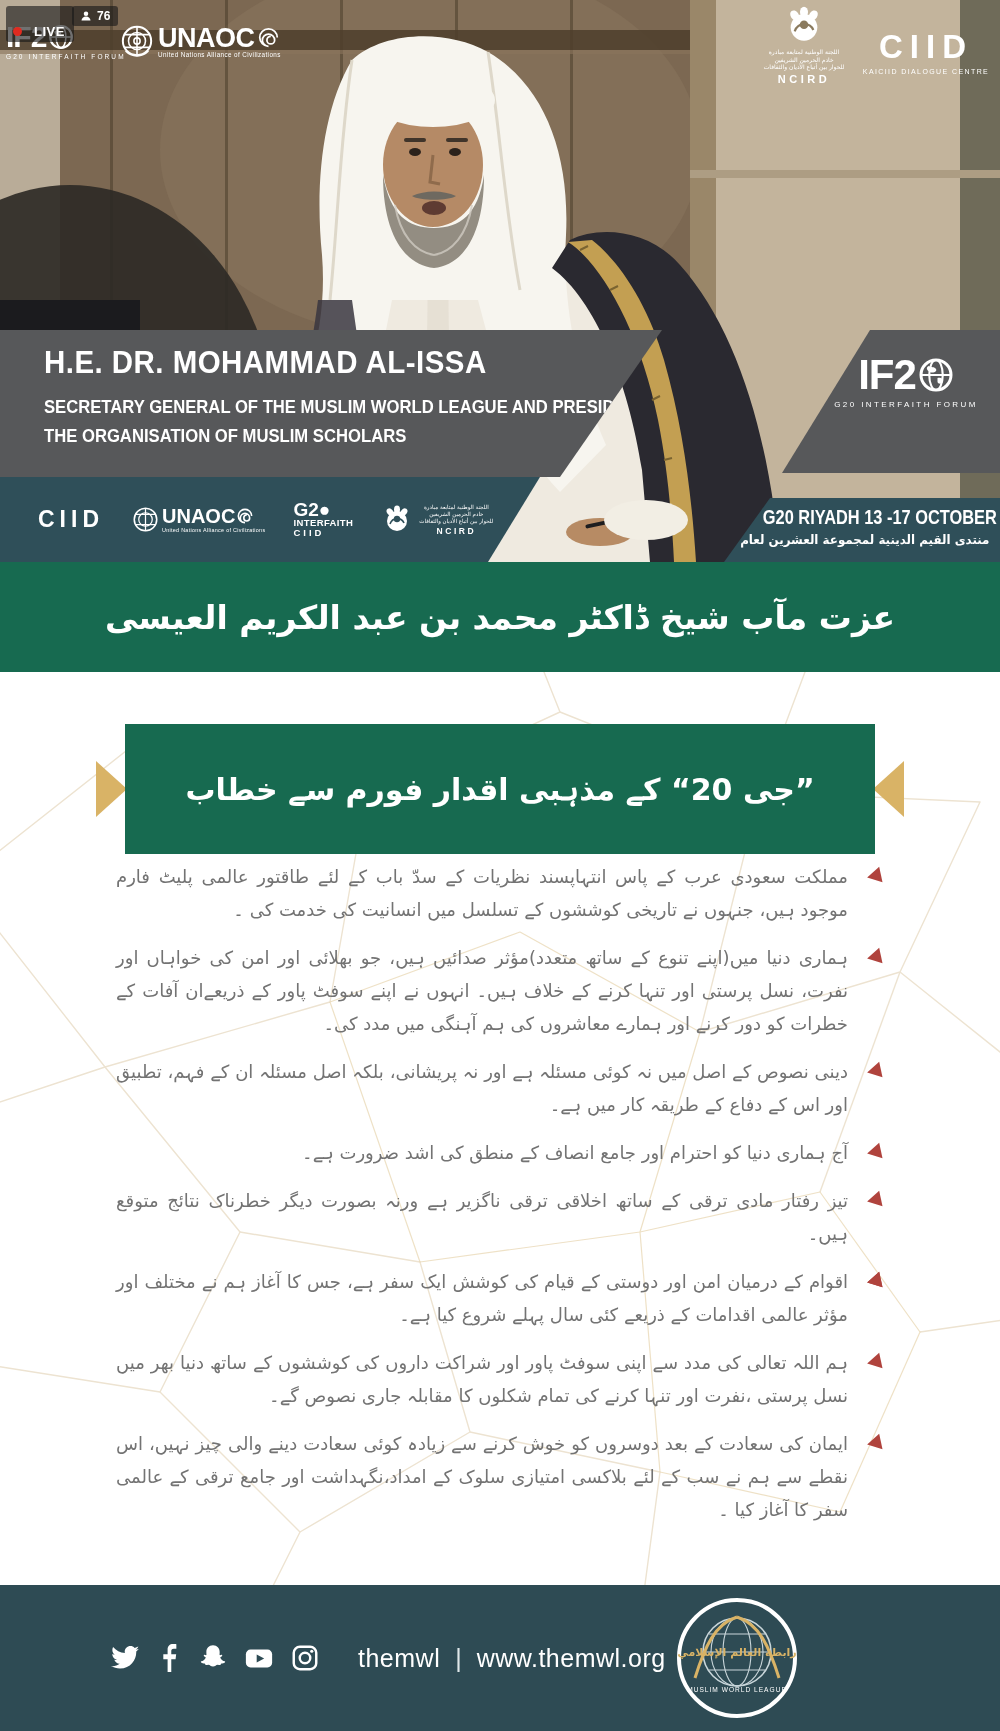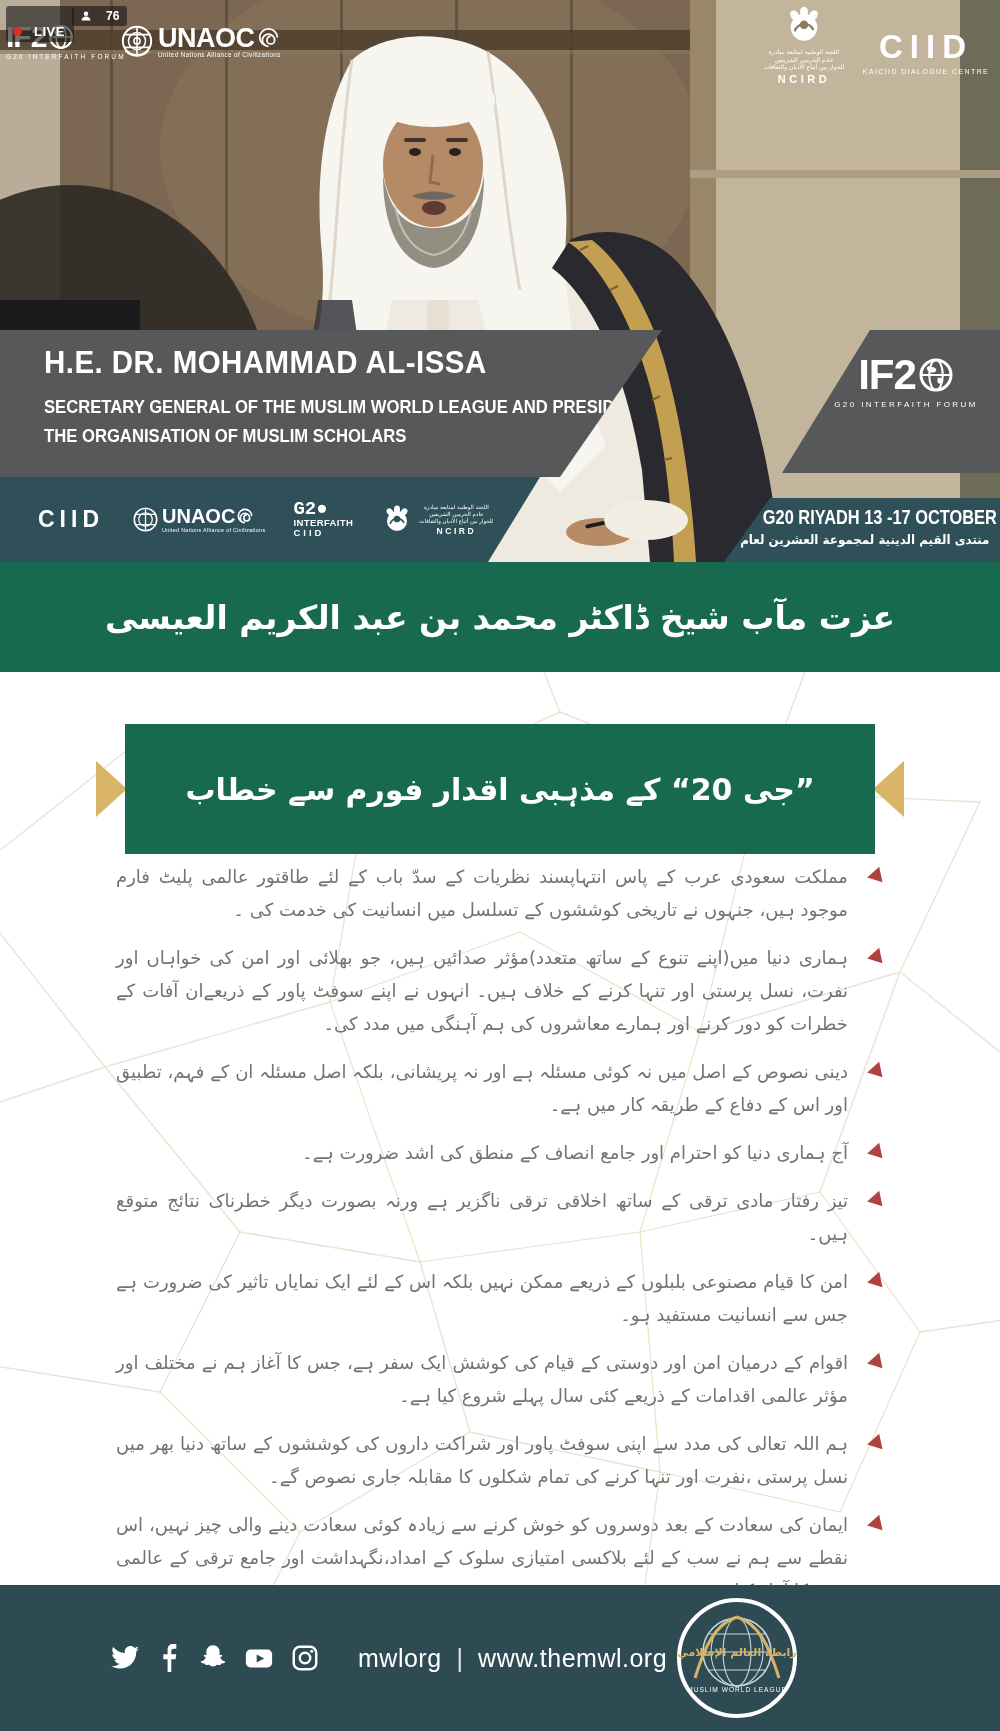--- a/index.html
+++ b/index.html
@@ -6,21 +6,21 @@
   .poster{position:relative;width:1000px;height:1731px;margin:0 auto;background:#ffffff;
           overflow:hidden;font-family:"Liberation Sans",sans-serif;}
   .abs{position:absolute;}
   
   .hero{left:0;top:0;width:1000px;height:562px;z-index:1;}
   
   .live-badge{left:6px;top:6px;z-index:6;display:flex;align-items:center;gap:12px;
       background:rgba(25,25,25,.62);border-radius:3px;padding:18px 9px 3px 7px;}
   .live-dot{width:9px;height:9px;border-radius:50%;background:#e02b20;}
   .live-txt{color:#fff;font-size:13px;font-weight:bold;letter-spacing:.5px;}
-  .count-badge{left:72px;top:6px;z-index:6;display:flex;align-items:center;gap:14px;
+  .count-badge{left:72px;top:6px;z-index:6;display:flex;align-items:center;gap:5px;
       background:rgba(25,25,25,.62);border-radius:3px;padding:3px 8px;}
   .count-txt{color:#fff;font-size:12px;font-weight:bold;}
   .if20-top{left:6px;top:22px;z-index:5;color:#fff;width:122px;text-align:left;}
   .if20-row{display:flex;align-items:center;gap:2px;}
   .if20-big{font-size:30px;font-weight:bold;letter-spacing:-1px;line-height:30px;}
   .if20-sub{font-size:6.5px;letter-spacing:2.1px;margin-top:1px;white-space:nowrap;}
   .unaoc-top{left:120px;top:24px;z-index:5;color:#fff;display:flex;align-items:center;gap:4px;}
   .unaoc-word{font-size:27px;font-weight:bold;letter-spacing:-.5px;line-height:26px;}
   .unaoc-sub{font-size:6.3px;letter-spacing:.4px;margin-top:0;white-space:nowrap;}
   .ncird-top{left:752px;top:6px;z-index:5;width:104px;text-align:center;color:#fff;}
@@ -46,21 +46,21 @@
   .if20-band-sub{font-size:8px;letter-spacing:2.4px;margin-top:4px;white-space:nowrap;}
   
   .logo-strip{left:0;top:477px;width:540px;height:85px;background:#2f4f59;z-index:3;
       clip-path:polygon(0 0,540px 0,488px 85px,0 85px);display:flex;align-items:center;
       gap:28px;padding-left:38px;box-sizing:border-box;color:#fff;}
   .strip-ciid{font-size:23px;font-weight:bold;letter-spacing:5px;}
   .strip-unaoc{display:flex;align-items:center;gap:3px;}
   .strip-unaoc-word{font-size:20px;font-weight:bold;line-height:19px;}
   .strip-unaoc-sub{font-size:5.4px;letter-spacing:.3px;white-space:nowrap;margin-top:1px;}
   .strip-g20{text-align:left;line-height:10px;}
-  .strip-g20-big{font-size:19px;font-weight:bold;line-height:17px;font-family:Liberation Mono, monospace;}
+  .strip-g20-big{font-size:19px;font-weight:bold;line-height:17px;}
   .strip-g20-s1{font-size:9.5px;font-weight:bold;letter-spacing:.4px;}
   .strip-g20-s2{font-size:9.5px;font-weight:bold;letter-spacing:3px;}
   .strip-ncird{display:flex;align-items:center;gap:6px;}
   .strip-ncird-col{text-align:center;}
   .strip-ncird-ar{font-size:5.5px;line-height:7px;white-space:pre-line;direction:rtl;
       font-family:"DejaVu Sans",sans-serif;}
   .strip-ncird-word{font-size:8.5px;letter-spacing:2.5px;font-weight:bold;margin-top:1px;}
   
   .event-box{left:700px;top:498px;width:300px;height:64px;background:#2f4f59;z-index:3;
       clip-path:polygon(70px 0,300px 0,300px 64px,24px 64px);color:#fff;}
@@ -350,21 +350,20 @@
     <span>آج ہماری دنیا کو احترام اور جامع انصاف کے منطق کی اشد ضرورت ہے۔</span>
   </div>
 
   <div class="bullet">
     <span class="bullet-mark"></span>
     <span>تیز رفتار مادی ترقی کے ساتھ اخلاقی ترقی ناگزیر ہے ورنہ  بصورت دیگر خطرناک نتائج متوقع ہیں۔</span>
   </div>
 
   <div class="bullet">
     <span class="bullet-mark"></span>
-    <span>امن کا قیام  مصنوعی بلبلوں کے ذریعے ممکن نہیں  بلکہ اس کے لئے ایک  نمایاں تاثیر کی ضرورت ہے جس سے انسانیت مستفید ہو۔</span>
   </div>
 
   <div class="bullet">
     <span class="bullet-mark"></span>
     <span>اقوام کے  درمیان امن اور دوستی کے قیام کی کوشش ایک سفر ہے، جس کا آغاز  ہم نے مختلف اور مؤثر عالمی اقدامات کے ذریعے کئی سال پہلے شروع کیا  ہے۔</span>
   </div>
 
   <div class="bullet">
     <span class="bullet-mark"></span>
     <span>ہم اللہ تعالی کی مدد سے  اپنی سوفٹ پاور اور شراکت داروں کی کوششوں کے ساتھ دنیا بھر میں نسل پرستی ،نفرت اور تنہا کرنے کی تمام شکلوں کا مقابلہ جاری نصوص گے۔</span>
@@ -391,21 +390,21 @@
       <svg width="32" height="30" viewBox="0 0 32 32">
         <rect x="2" y="7" width="28" height="19" rx="5" fill="#fff"></rect>
         <path d="M13.5 12.2l8 4.3-8 4.3z" fill="#2e4b54"></path>
       </svg>
       <svg width="30" height="30" viewBox="0 0 32 32">
         <rect x="4" y="4" width="24" height="24" rx="6.5" fill="none" stroke="#fff" stroke-width="2.6"></rect>
         <circle cx="16" cy="16" r="5.6" fill="none" stroke="#fff" stroke-width="2.6"></circle>
         <circle cx="23.2" cy="8.8" r="1.7" fill="#fff"></circle>
       </svg>
     </div>
-    <span class="handle">mwlorg</span>
+    <span class="handle">themwl</span>
     <span class="sep">|</span>
     <span class="site">www.themwl.org</span>
 
     <div class="mwl-logo">
       <svg width="124" height="124" viewBox="0 0 124 124">
         <circle cx="62" cy="62" r="58" fill="#2e4b54" stroke="#fff" stroke-width="4"></circle>
         <circle cx="62" cy="56" r="34" fill="none" stroke="#c9d6da" stroke-width="1.6"></circle>
         <ellipse cx="62" cy="56" rx="14" ry="34" fill="none" stroke="#c9d6da" stroke-width="1.1"></ellipse>
         <ellipse cx="62" cy="56" rx="26" ry="34" fill="none" stroke="#c9d6da" stroke-width="1.1"></ellipse>
         <path d="M28 56h68 M34 38h56 M34 74h56" stroke="#c9d6da" stroke-width="1.1"></path>

